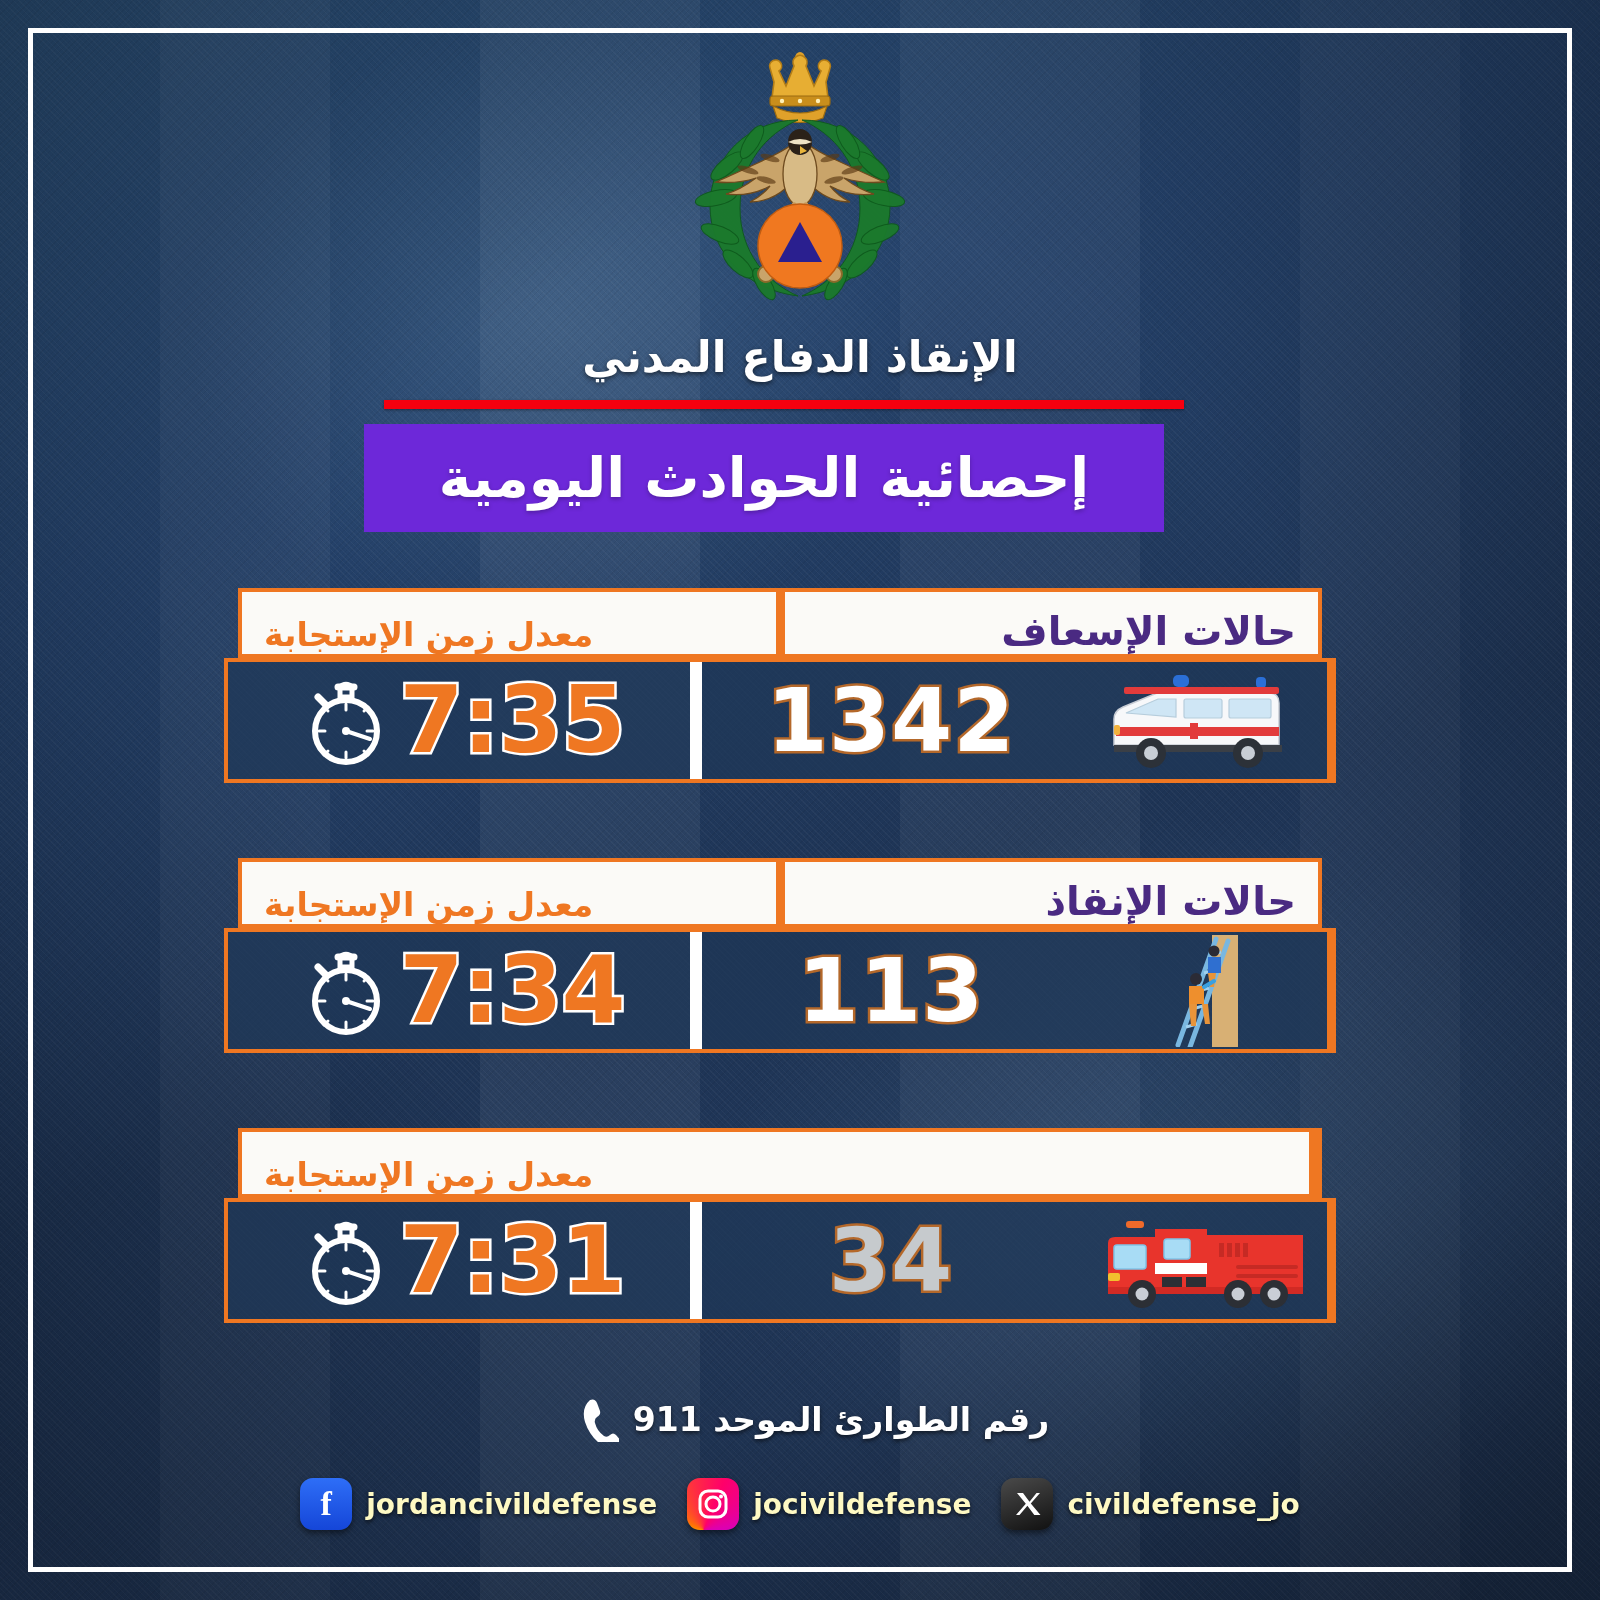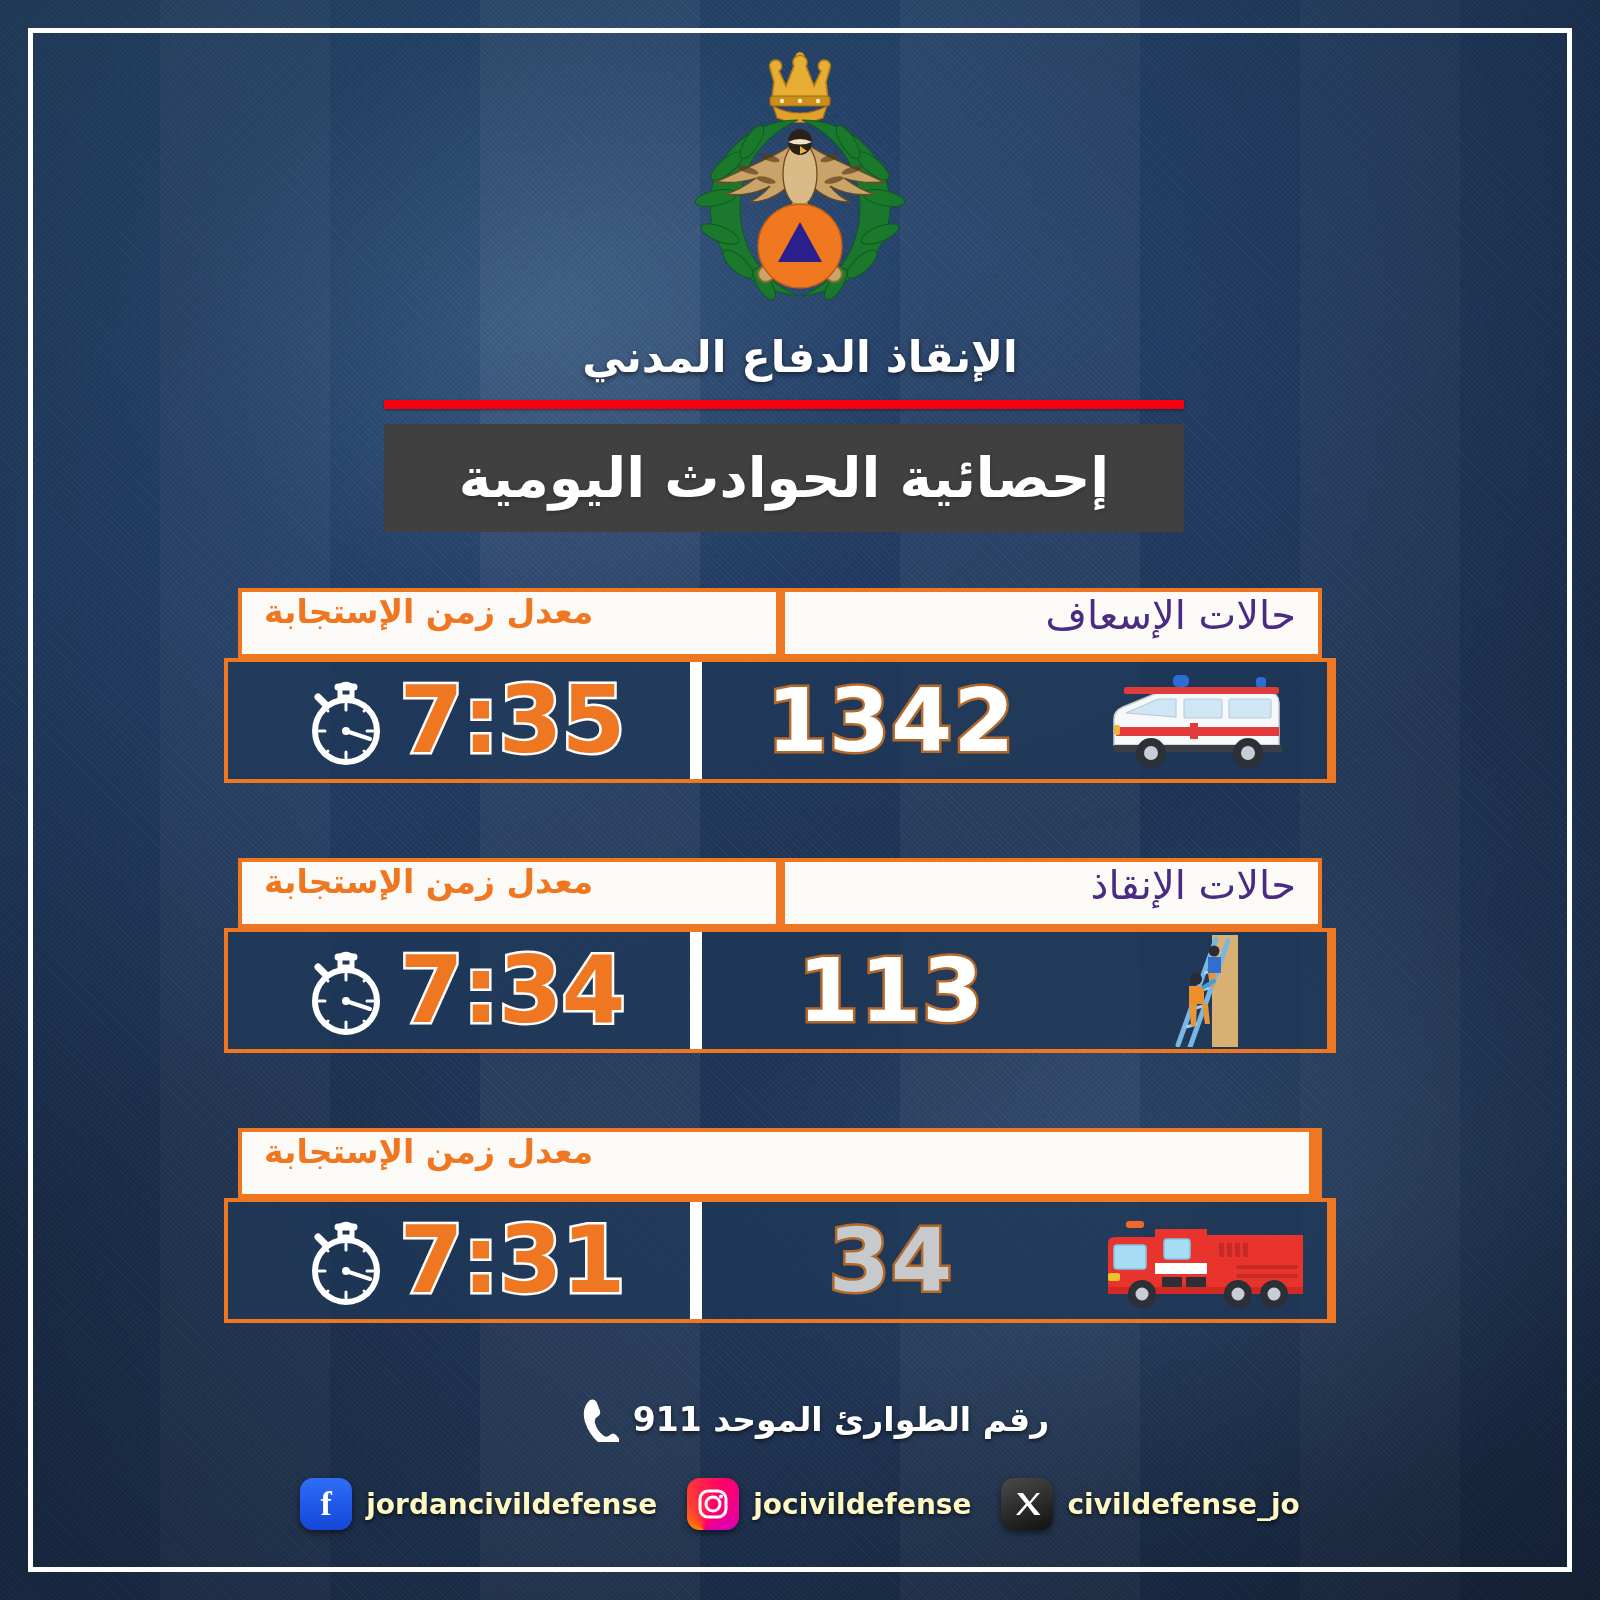--- a/index.html
+++ b/index.html
@@ -70,22 +70,22 @@
     font-size:43px; font-weight:bold;
     letter-spacing:0px;
     text-shadow:0 2px 5px rgba(0,0,0,0.55);
   }
   .red-rule {
     position:absolute; left:384px; width:800px; top:400px;
     height:9px; background:#f5000f;
     box-shadow:0 1px 3px rgba(0,0,0,0.4);
   }
   .banner {
-    position:absolute; left:384px; width:800px; top:424px; height:108px;
-    background:#404040;
+    position:absolute; left:364px; width:800px; top:424px; height:108px;
+    background:#6d28d9;
     display:flex; align-items:center; justify-content:center;
   }
   .banner-text {
     color:#ffffff; font-size:55px; font-weight:bold;
     text-shadow:0 2px 4px rgba(0,0,0,0.25);
   }
 
   
   .row { position:absolute; left:224px; width:1112px; }
   .row.r1 { top:588px; }
@@ -94,30 +94,30 @@
 
   .row-head {
     position:relative;
     height:70px;
     margin:0 14px;
     background:#fbfaf7;
     border:4px solid #ef7722;
     display:flex; flex-direction:row;
   }
   .head-cell {
-    flex:1; display:flex; align-items:flex-start;
+    flex:1; display:flex; align-items:flex-end;
     padding:0 22px;
   }
   .head-cell.metric { justify-content:flex-end; }
   .head-cell.kind   { justify-content:flex-start; }
   .head-divider {
     width:9px; background:#ef7722; align-self:stretch;
   }
   .head-kind-text {
-    color:#4a2a82; font-size:40px; font-weight:normal;
+    color:#4a2a82; font-size:40px; font-weight:bold;
     white-space:nowrap;
   }
   .head-metric-text {
     color:#ef7722; font-size:33px; font-weight:bold;
     white-space:nowrap;
   }
 
   .row-body {
     position:relative;
     height:125px;

